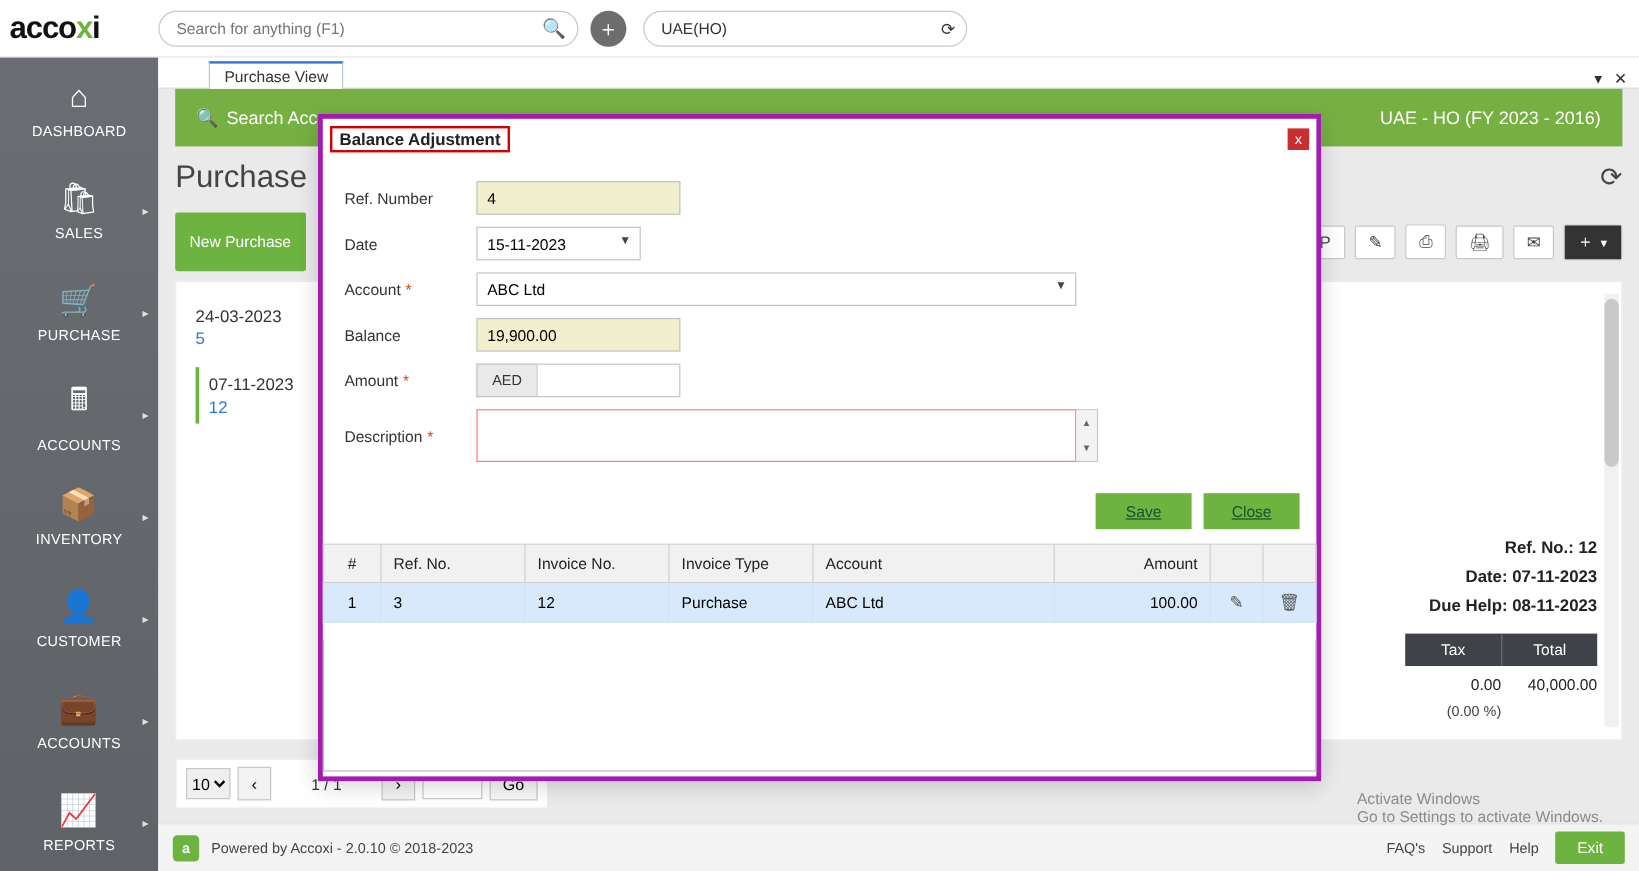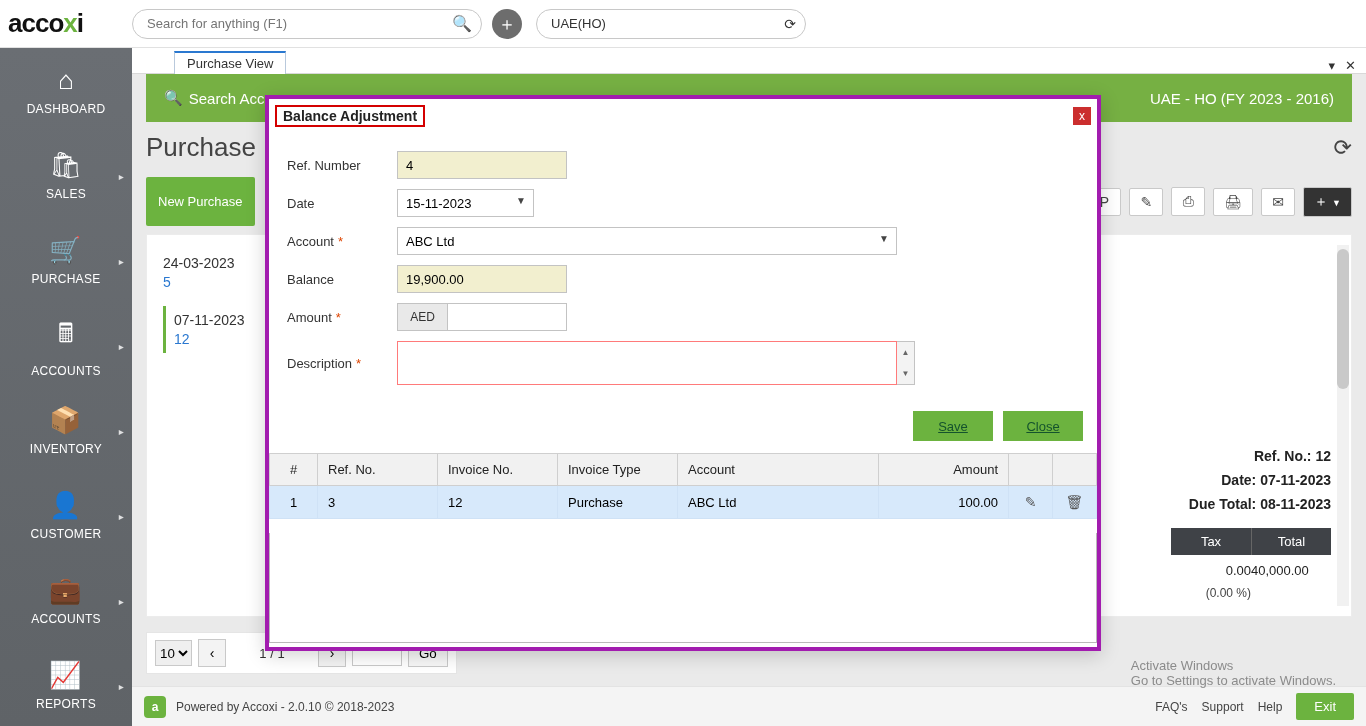--- a/index.html
+++ b/index.html
@@ -61,21 +61,21 @@
 
   .preview { flex: 1; background: #fff; border: 1px solid #ececec; padding: 16px 20px; position: relative; }
   .brand-w { font-size: 46px; font-weight: 800; color: #d41f25; text-shadow: 2px 2px 0 #111; text-align: center;}
   .info-block { text-align: right; margin-top: 140px; font-size: 14px; color: #222; font-weight: 600; line-height: 1.7;}
   .totals-head { display: flex; justify-content: flex-end; gap: 0; margin-top: 12px; }
   .totals-head div { background: #3f4247; color: #fff; font-size: 13px; padding: 6px 0; text-align: center;}
   .totals-head .c1 { width: 80px; }
   .totals-head .c2 { width: 80px; border-left: 1px solid #666;}
   .totals-row { display: flex; justify-content: flex-end; font-size: 13px; color: #222; margin-top: 8px;}
   .totals-row .c1 { width: 80px; text-align: right;}
-  .totals-row .c2 { width: 80px; text-align: left;}
+  .totals-row .c2 { width: 80px; text-align: right;}
   .totals-row.sub { font-size: 12px; color: #444;}
   .preview .unit { position: absolute; right: 330px; top: 366px; font-size: 13px; color: #222;}
   .preview .scroll { position: absolute; right: 2px; top: 10px; bottom: 10px; width: 12px; background: #f1f1f1;}
   .preview .scroll .thumb { width: 12px; height: 140px; background: #c9c9c9; border-radius: 6px; margin-top: 4px;}
 
   
   .pager { position: absolute; left: 14px; bottom: 52px; display: flex; align-items: center; gap: 6px; background: #fff; border: 1px solid #e5e5e5; padding: 6px 8px; }
   .pager select { height: 26px; border: 1px solid #c9c9c9; }
   .pager .navbtn { width: 28px; height: 28px; border: 1px solid #c9c9c9; background: #f3f3f3; display: flex; align-items: center; justify-content: center; cursor: pointer; font-size: 14px;}
   .pager .pinfo { width: 80px; text-align: center; font-size: 13px; color: #333;}
@@ -228,21 +228,21 @@
           <div class="date">07-11-2023</div>
           <div class="num">12</div>
         </div>
       </div>
 
       <div class="preview">
         <div class="brand-w">W</div>
         <div class="info-block">
           <div><span>Ref. No.:</span> <span>12</span></div>
           <div><span>Date:</span> <span>07-11-2023</span></div>
-          <div><span>Due Total:</span> <span>08-11-2023</span></div>
+          <div><span>Due Help:</span> <span>08-11-2023</span></div>
         </div>
         <div class="totals-head">
           <div class="c1">Tax</div>
           <div class="c2">Total</div>
         </div>
         <div class="totals-row">
           <div class="c1">0.00</div>
           <div class="c2">40,000.00</div>
         </div>
         <div class="totals-row sub">

